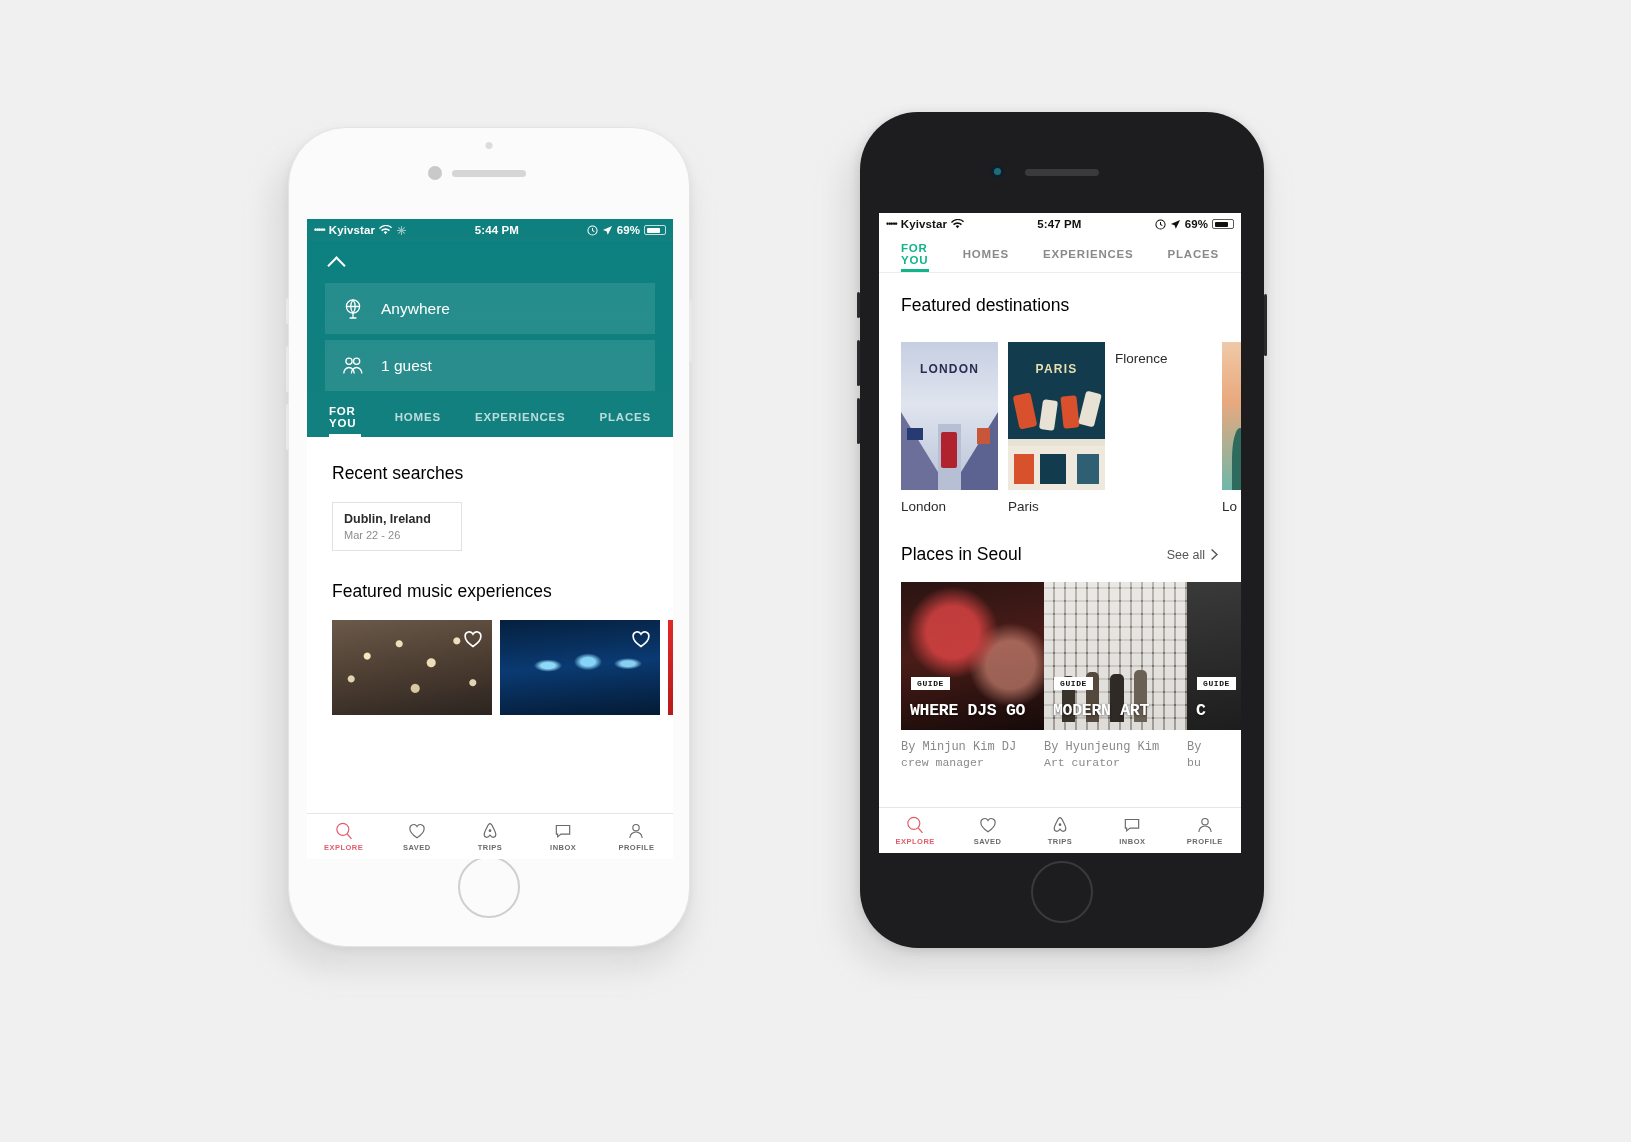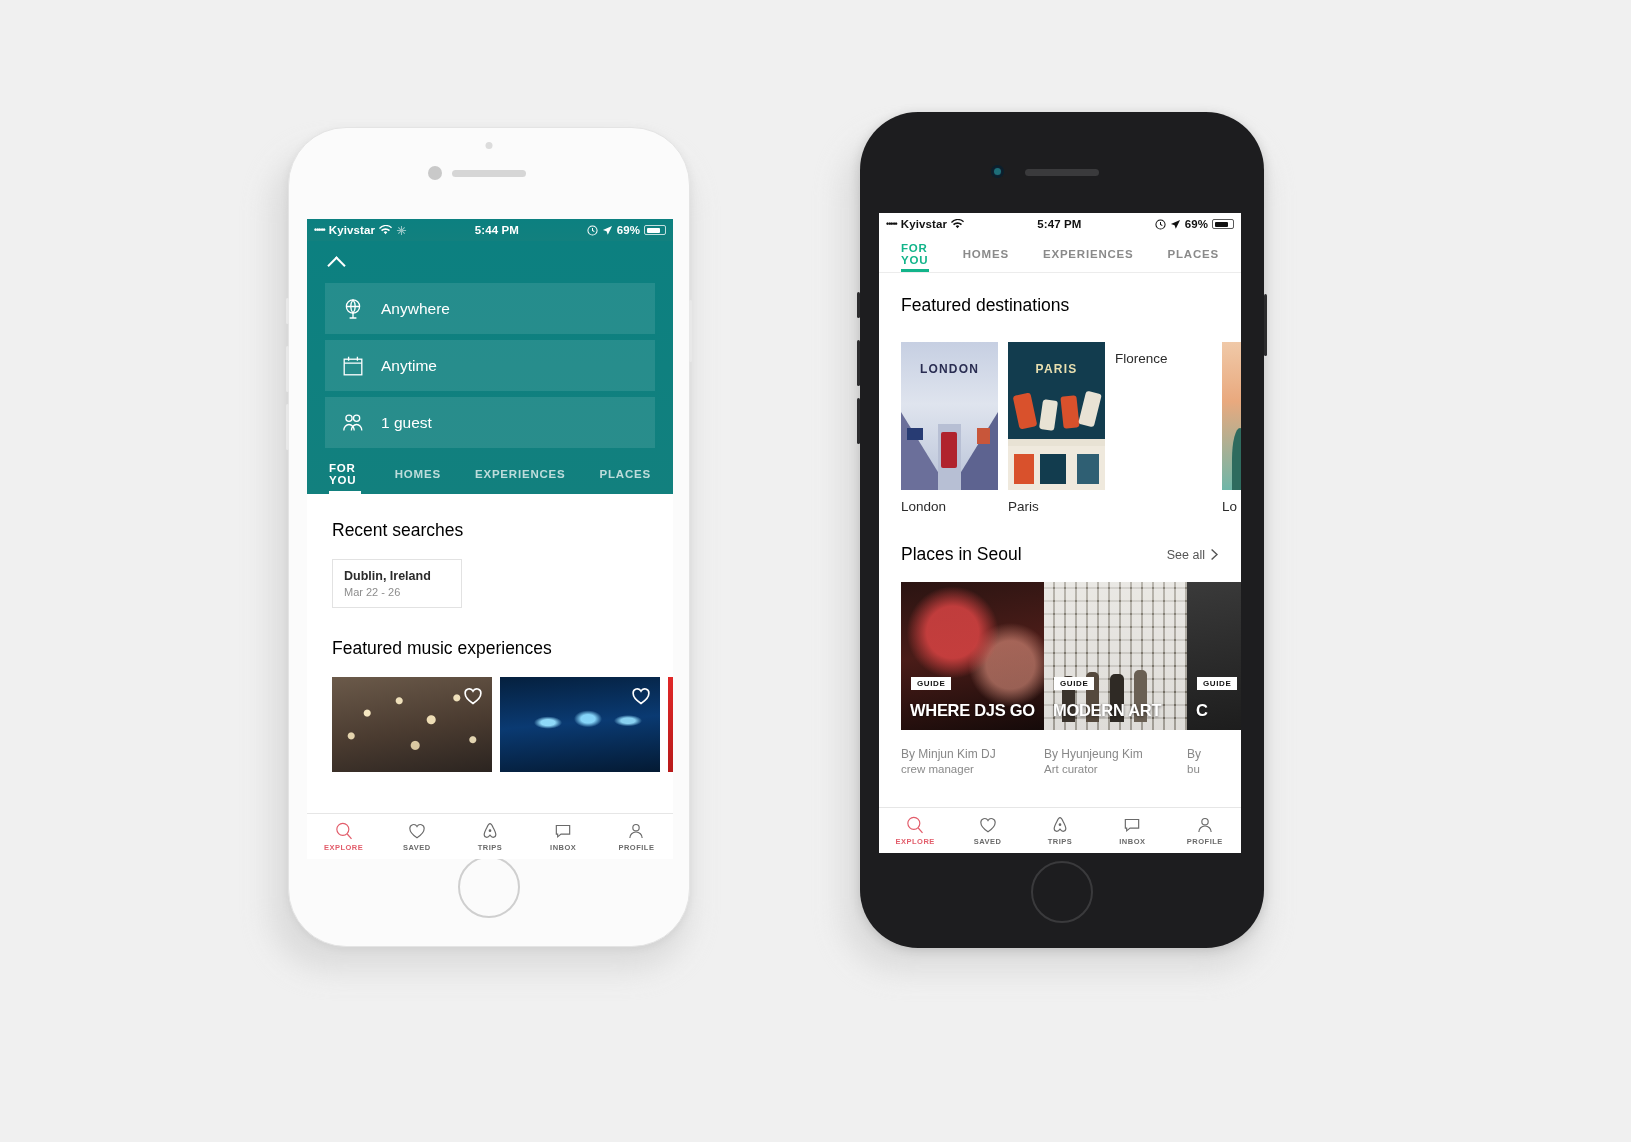--- a/index.html
+++ b/index.html
@@ -112,27 +112,27 @@
   .dest-row { display:flex; gap:10px; padding-left:22px; }
   .dest { flex:none; width:97px; }
   .dest .poster { width:97px; height:148px; overflow:hidden; position:relative; }
   .dest .nm { font-size:13.5px; color:#2b2b2b; margin-top:9px; font-weight:400; }
 
   .seoul-head { display:flex; align-items:center; justify-content:space-between;
                 padding:0 22px; }
   .seeall { font-size:12.5px; color:#555; display:flex; align-items:center; gap:5px; }
 
   .guide-row { display:flex; gap:10px; padding-left:22px; }
-  .guide { flex:none; width:133px; }
+  .guide { flex:none; width:133px;font-family:Liberation Mono, monospace; }
   .guide .img { width:152px; height:148px; position:relative; overflow:hidden; }
   .guide-badge { position:absolute; left:10px; bottom:40px; background:#fff; color:#111;
         font-size:8px; font-weight:700; letter-spacing:.6px; padding:2px 6px; }
   .guide-title { position:absolute; left:9px; bottom:10px; color:#fff; font-weight:700;
         font-size:16.5px; letter-spacing:-.3px; text-shadow:0 1px 3px rgba(0,0,0,.5); }
-  .guide .by { font-size:12px; color:#2b2b2b; font-weight:700; margin-top:17px; }
+  .guide .by { font-size:12px; color:#2b2b2b; font-weight:700; margin-top:10px; }
   .guide .by span { font-weight:400; color:#888; }
   .guide .role { font-size:11.5px; color:#8a8a8a; margin-top:2px; }
 </style>
 </head>
 <body>
 
 <div class="phone-shadow" style="left:270px; top:150px; width:420px; height:820px;"></div>
 <div class="phone" id="phone-left">
   <div class="dot"></div>
   <div class="cam"></div>
@@ -181,27 +181,20 @@
 
       <div class="search-field">
         <svg class="sf-icon" viewBox="0 0 24 24" fill="none" stroke="#fff" stroke-width="1.3">
           <circle cx="12" cy="9.5" r="6.6"></circle>
             <path d="M5.4 9.5h13.2M12 2.9c3 3.5 3 9.7 0 13.2-3-3.5-3-9.7 0-13.2z"></path>
             <path d="M12 16.1V21M8.6 21h6.8"></path>
         </svg>
         <span class="lbl">Anywhere</span>
       </div>
 
-      <div class="search-field">
-        <svg class="sf-icon" viewBox="0 0 24 24" fill="none" stroke="#fff" stroke-width="1.3">
-          <rect x="3.2" y="5.2" width="17.6" height="15.6"></rect>
-            <path d="M3.2 9.2h17.6M7.6 2.8v4M16.4 2.8v4"></path>
-        </svg>
-        <span class="lbl">Anytime</span>
-      </div>
 
       <div class="search-field" style="margin-bottom:0;">
         <svg class="sf-icon" viewBox="0 0 24 24" fill="none" stroke="#fff" stroke-width="1.3">
           <circle cx="8" cy="7.2" r="3.1"></circle>
             <path d="M2.8 19.6c0-3.5 2.3-6.1 5.2-6.1s5.2 2.6 5.2 6.1"></path>
           <circle cx="15.6" cy="7.2" r="3.1"></circle>
             <path d="M10.4 19.6c0-3.5 2.3-6.1 5.2-6.1s5.2 2.6 5.2 6.1"></path>
         </svg>
         <span class="lbl">1 guest</span>
       </div>

